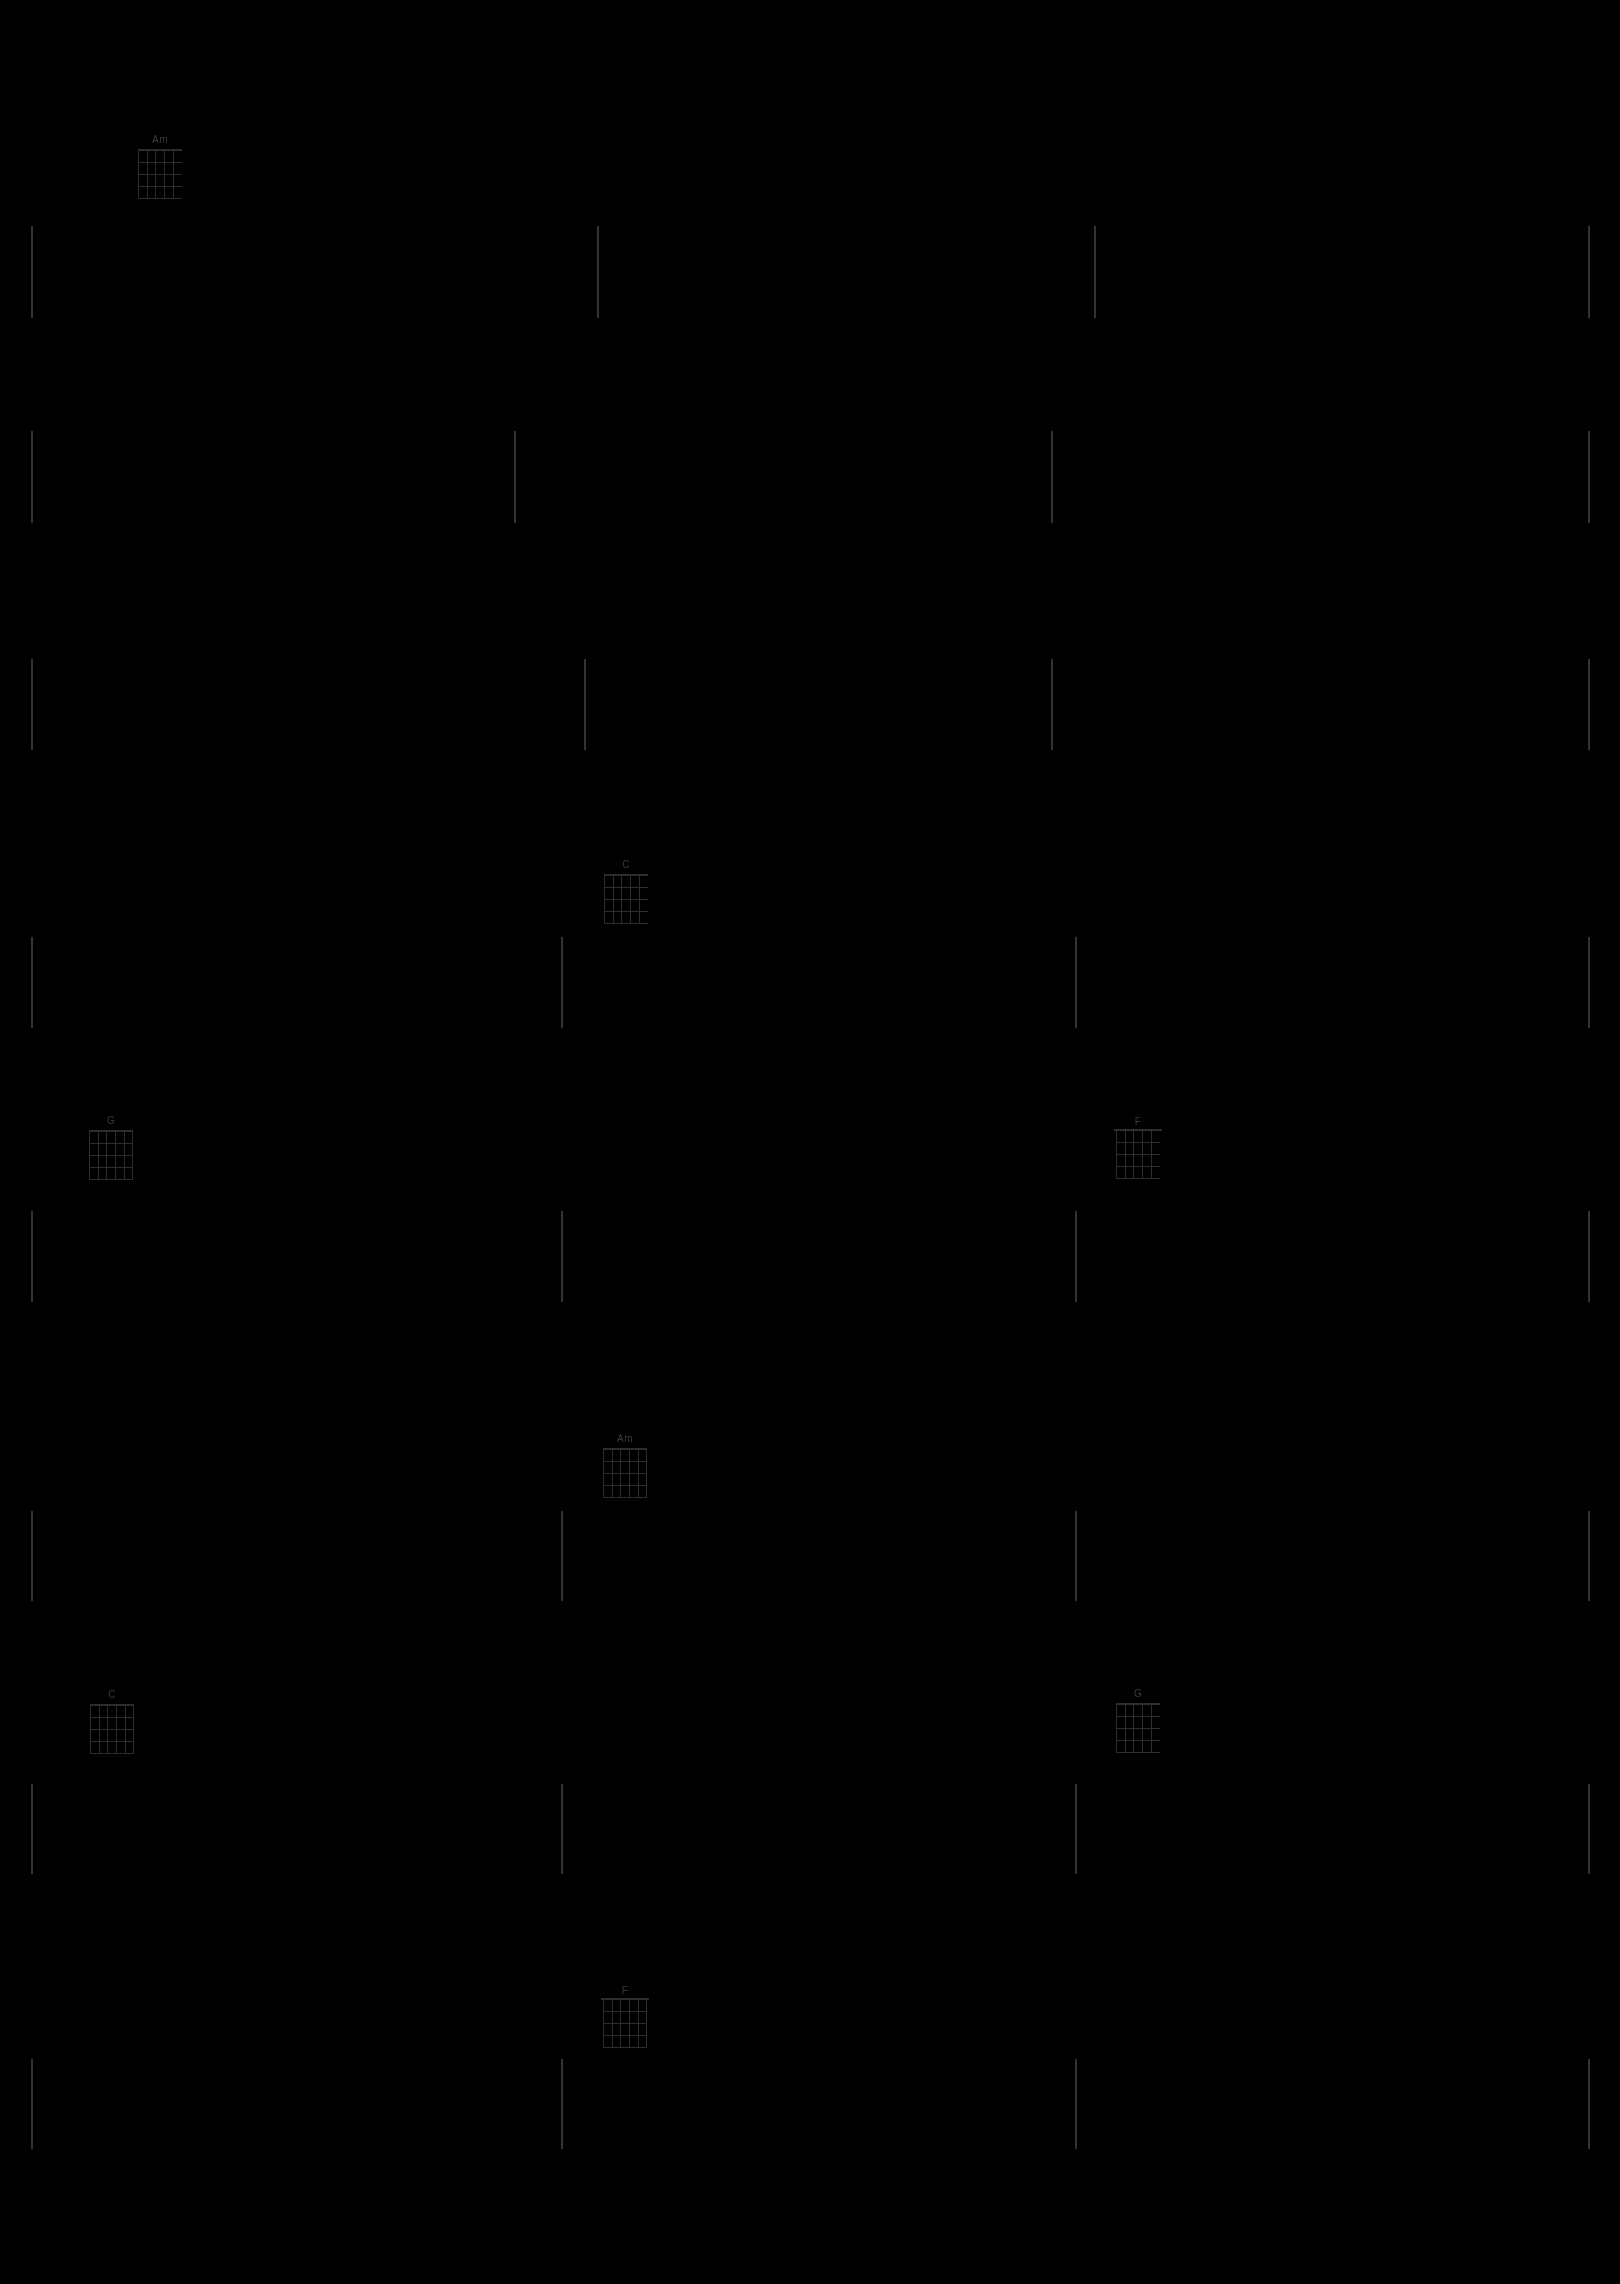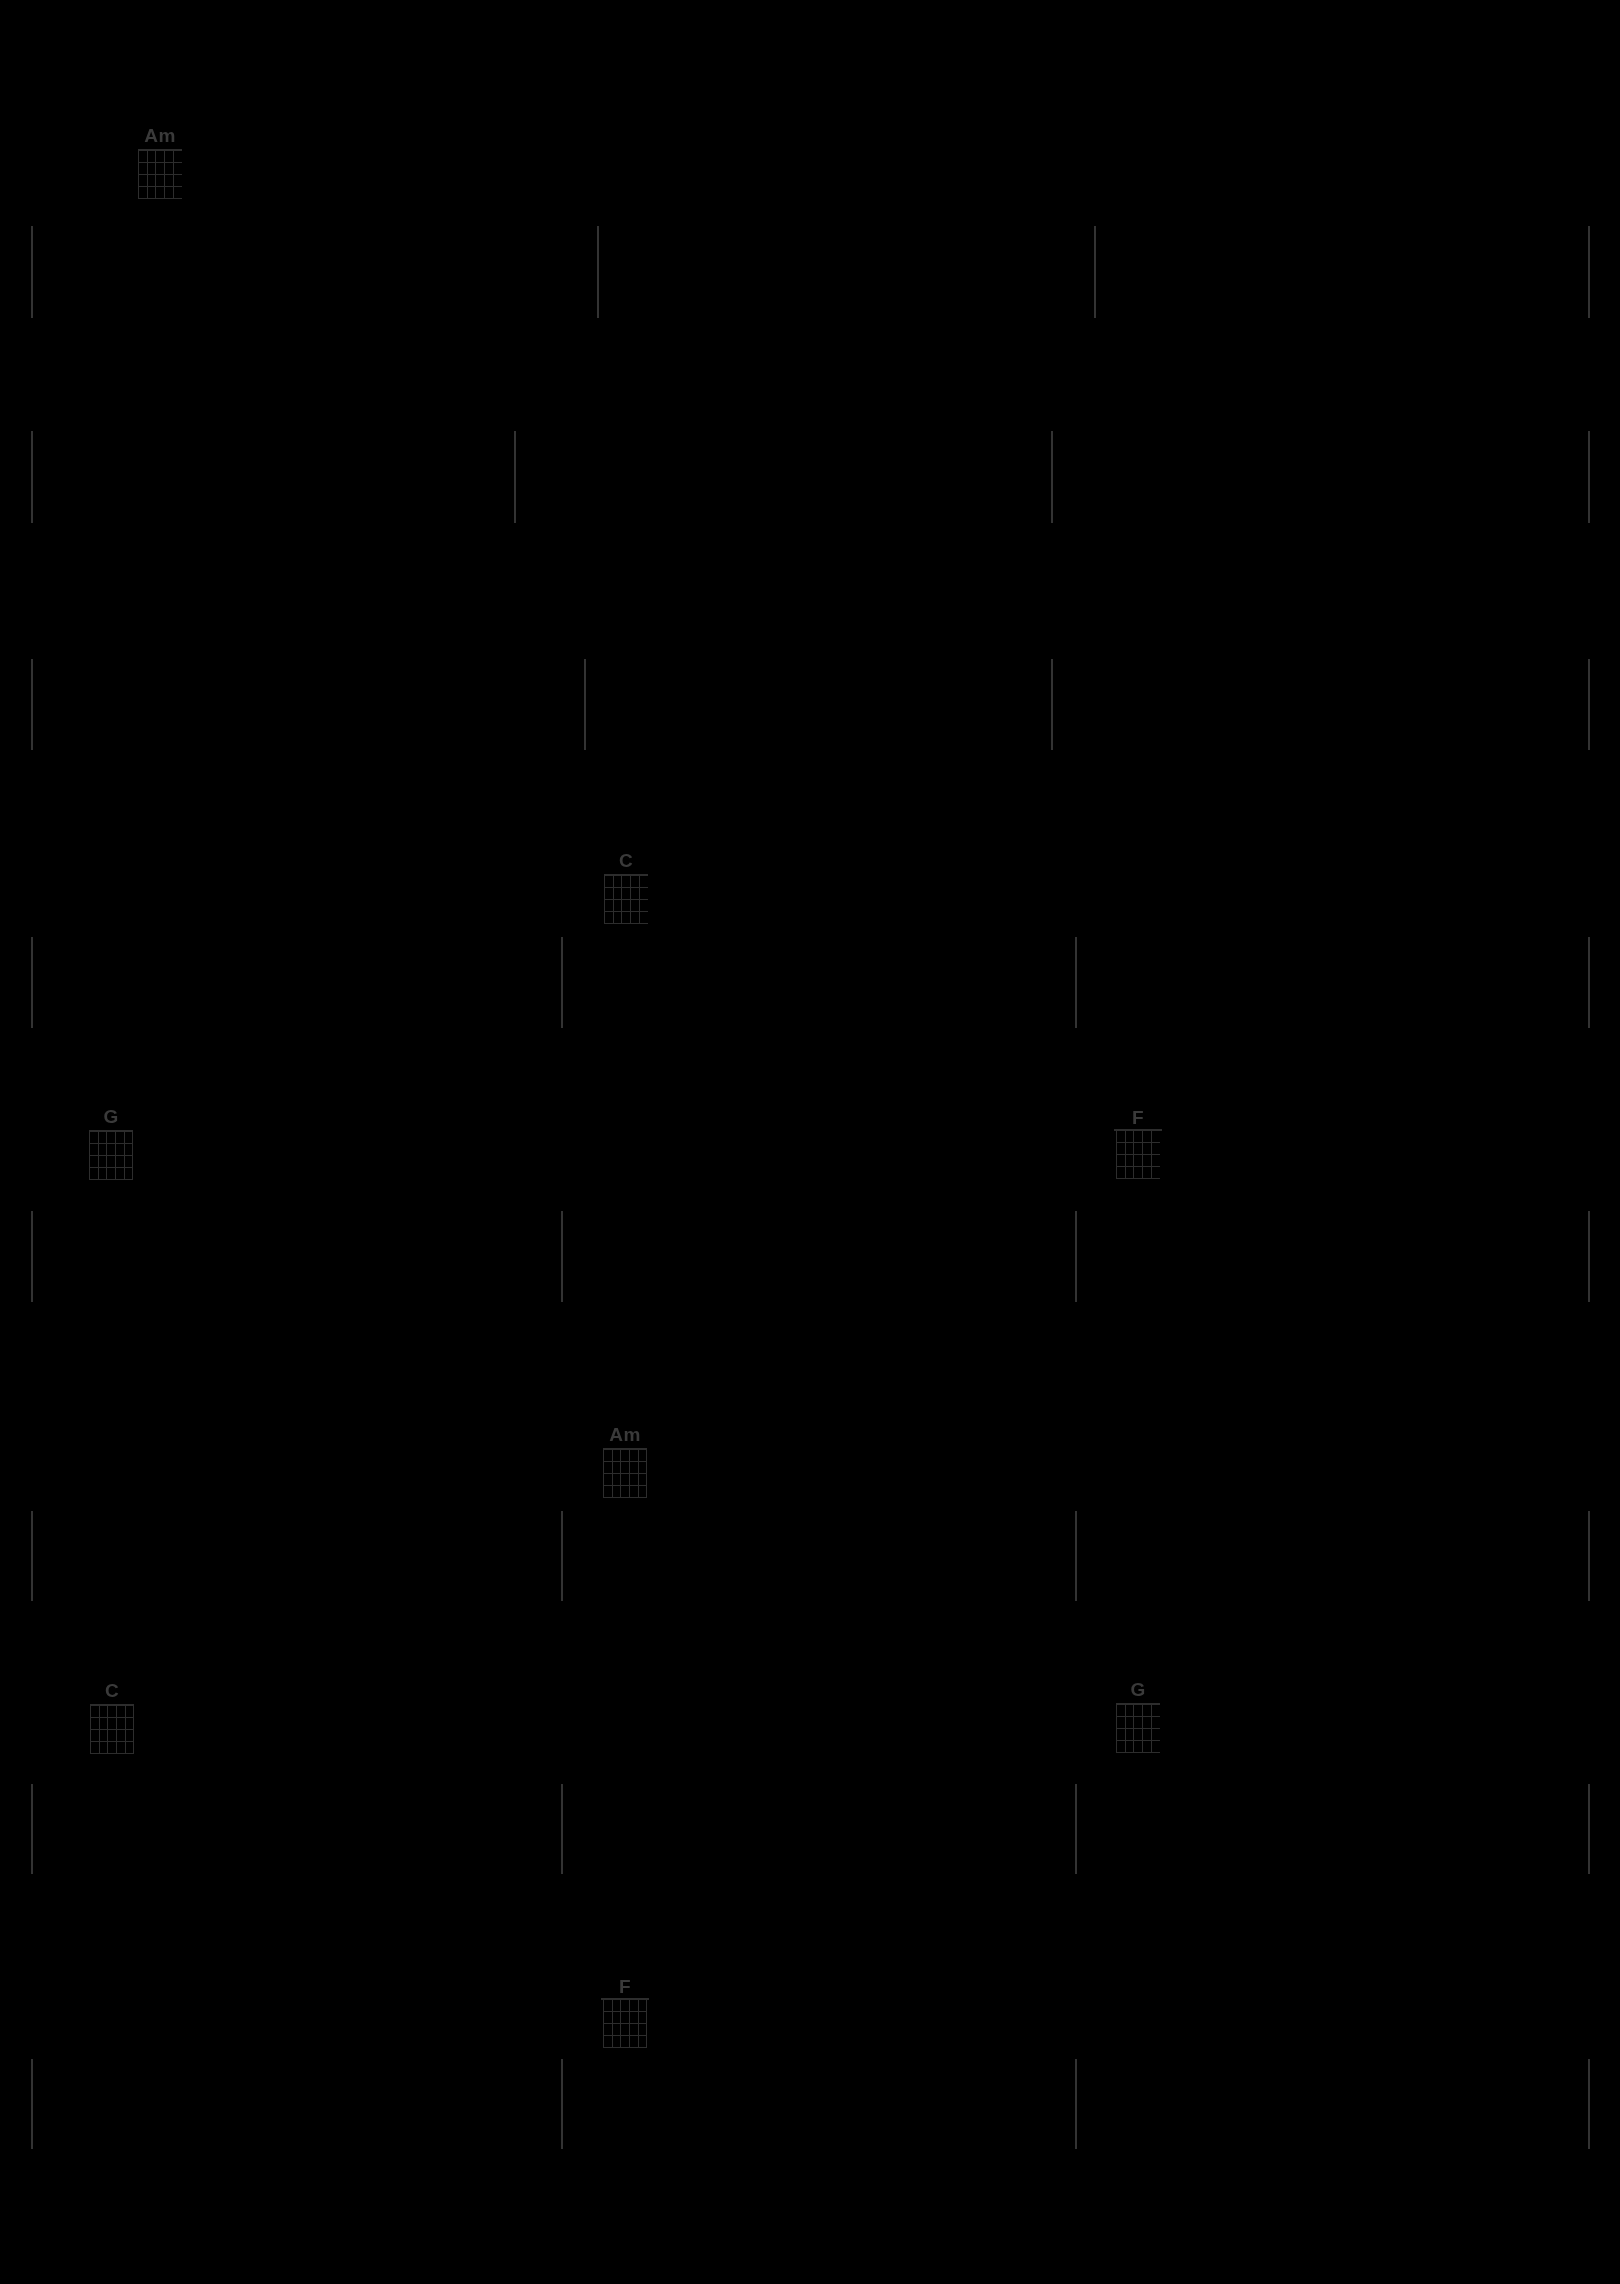--- a/index.html
+++ b/index.html
@@ -25,22 +25,22 @@
     width:44px;
   }
   .chord-label{
     position:absolute;
     left:-16px;
     right:-16px;
     bottom:100%;
     margin-bottom:4px;
     text-align:center;
     color:var(--chord-label);
-    font-size:19px;
-    font-weight:bold;
+    font-size:10px;
+    font-weight:normal;
     line-height:1;
     letter-spacing:0.4px;
     user-select:none;
   }
   .chord-grid{
     position:relative;
     width:44px;
     height:48px;
     border-top:2.4px solid var(--chord-line);
     background-image:

